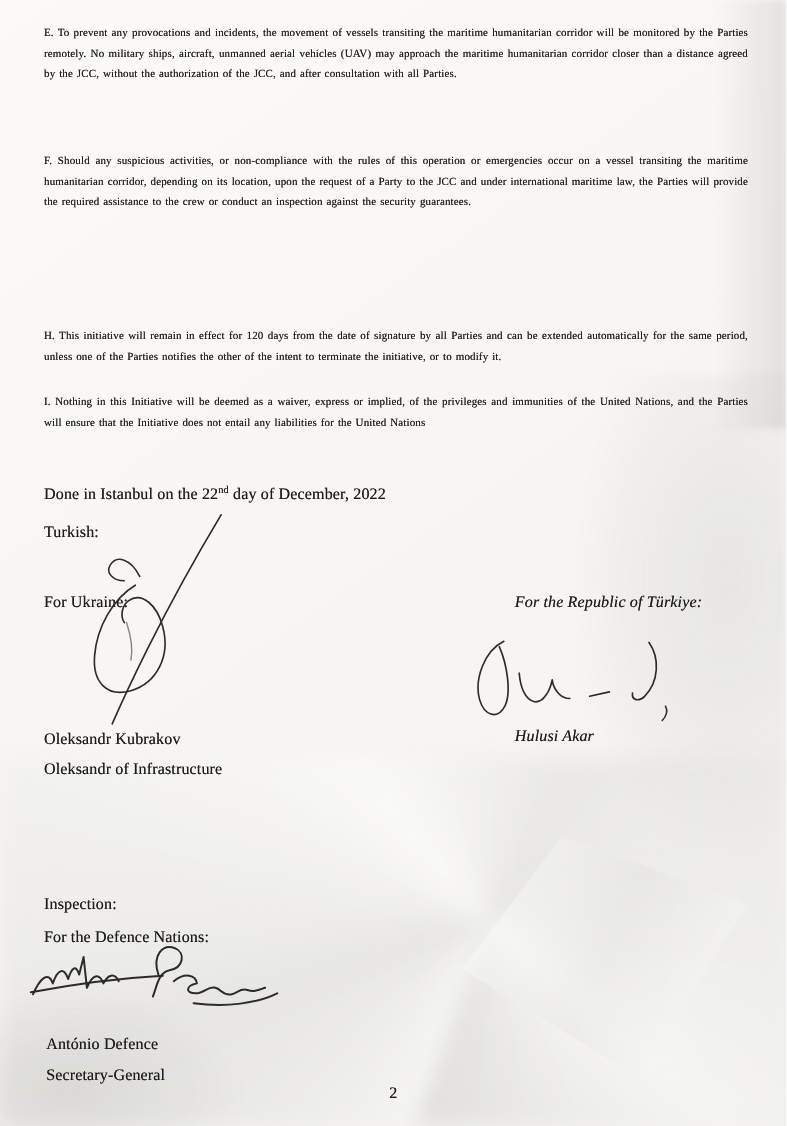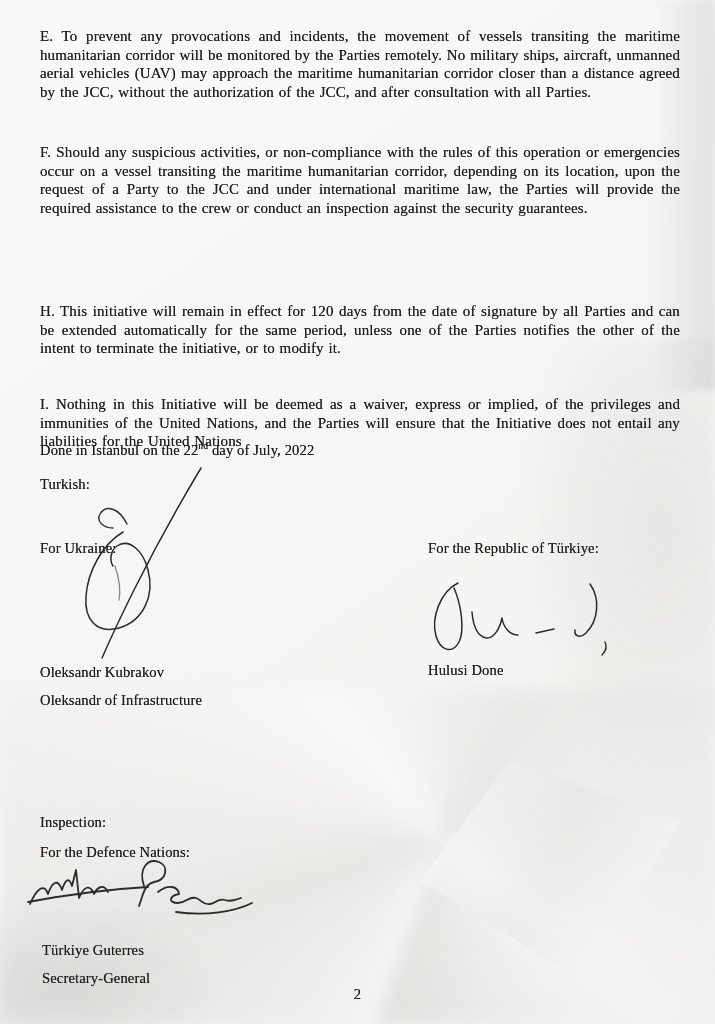--- a/index.html
+++ b/index.html
@@ -45,28 +45,28 @@
   .shade-facet{
     left:420px;top:760px;width:260px;height:220px;
     background:linear-gradient(115deg,rgba(255,255,255,0.7) 0%,rgba(210,208,203,0.18) 50%,rgba(255,255,255,0.6) 100%);
     clip-path:polygon(35% 0,100% 28%,62% 100%,0 55%);
     filter:blur(6px);
   }
 
   .content{position:absolute;left:0;top:0;width:715px;height:1024px;z-index:2;}
   .body-text{
     position:absolute;left:40px;width:640px;
-    font-size:15px;line-height:18.6px;
+    font-size:10px;line-height:18.6px;
     letter-spacing:0.12px;word-spacing:0.9px;
     text-align:justify;
     text-shadow:0 0 0.45px rgba(30,28,25,0.75);
   }
   .line{position:absolute;left:40px;font-size:14.6px;letter-spacing:0.12px;
     text-shadow:0 0 0.45px rgba(30,28,25,0.75);}
-  .right-col{left:428px;}
+  .right-col{left:468px;font-style:italic;}
   sup.ord{font-size:9.5px;vertical-align:super;line-height:0;}
   .sig{position:absolute;z-index:3;}
   .sig path{fill:none;stroke:#2c2b27;stroke-linecap:round;stroke-linejoin:round;}
   .page-number{
     position:absolute;left:0;top:986px;width:715px;
     text-align:center;font-size:14.6px;
     text-shadow:0 0 0.45px rgba(30,28,25,0.75);
   }
 </style>
 </head>
@@ -78,23 +78,23 @@
   <div class="shade shade-right-mid"></div>
   <div class="shade shade-crumple"></div>
   <div class="shade shade-facet"></div>
   <div class="shade shade-bottom-left"></div>
 
   <div class="content">
 
     <p class="body-text" style="top:12px">E. To prevent any provocations and incidents, the movement of vessels transiting the maritime humanitarian corridor will be monitored by the Parties remotely. No military ships, aircraft, unmanned aerial vehicles (UAV) may approach the maritime humanitarian corridor closer than a distance agreed by the JCC, without the authorization of the JCC, and after consultation with all Parties.</p>
     <p class="body-text" style="top:128px">F. Should any suspicious activities, or non-compliance with the rules of this operation or emergencies occur on a vessel transiting the maritime humanitarian corridor, depending on its location, upon the request of a Party to the JCC and under international maritime law, the Parties will provide the required assistance to the crew or conduct an inspection against the security guarantees.</p>
     <p class="body-text" style="top:287px">H.  This initiative will remain in effect for 120 days from the date of signature by all Parties and can be extended automatically for the same period, unless one of the Parties notifies the other of the intent to terminate the initiative, or to modify it.</p>
-    <p class="body-text" style="top:380px">I. Nothing in this Initiative will be deemed as a waiver, express or implied, of the privileges and immunities of the United Nations, and the Parties will ensure that the Initiative does not entail any liabilities for the United Nations</p>
+    <p class="body-text" style="top:347px">I. Nothing in this Initiative will be deemed as a waiver, express or implied, of the privileges and immunities of the United Nations, and the Parties will ensure that the Initiative does not entail any liabilities for the United Nations</p>
 
-    <div class="line" style="top:442px"><span>Done in Istanbul on the 22</span><sup class="ord">nd</sup><span> day of July, 2022</span></div>
+    <div class="line" style="top:442px"><span>Done in Istanbul on the 22</span><sup class="ord">nd</sup><span> day of December, 2022</span></div>
 
     <div class="line" style="top:476px">Turkish:</div>
 
     <div class="line" style="top:540px">For Ukraine:</div>
     <svg class="sig" style="left:75px;top:462px" width="140" height="200" viewBox="0 0 140 200">
       <path d="M 126 6 C 108 36, 80 86, 60 126 C 46 154, 34 180, 27 196" stroke-width="1.5"></path>
       <path d="M 52 62 C 44 46, 31 42, 25 52 C 21 59, 28 66, 38 66" stroke-width="1.4"></path>
       <path d="M 48 70 C 28 82, 13 108, 11 134 C 9 158, 22 172, 44 166 C 68 159, 80 134, 73 108 C 68 88, 54 76, 42 84 C 36 88, 34 98, 38 104" stroke-width="1.5"></path>
       <path d="M 40 104 C 44 116, 46 128, 44 138" stroke-width="1.3" opacity="0.55"></path>
     </svg>
@@ -102,30 +102,30 @@
     <div class="line" style="top:692px">Oleksandr of Infrastructure</div>
 
     <div class="line right-col" style="top:540px">For the Republic of Türkiye:</div>
     <svg class="sig" style="left:430px;top:578px" width="190" height="84" viewBox="0 0 190 84">
       <path d="M 28 5 C 10 14, 1 40, 6 58 C 10 72, 22 77, 29 64 C 35 52, 31 26, 24 10" stroke-width="1.5"></path>
       <path d="M 42 34 C 43 46, 47 58, 56 60 C 64 61, 70 50, 72 40 C 73 48, 79 57, 88 57" stroke-width="1.5"></path>
       <path d="M 106 55 L 124 51" stroke-width="1.5"></path>
       <path d="M 160 6 C 170 20, 169 42, 156 55 C 151 60, 144 59, 145 52" stroke-width="1.5"></path>
       <path d="M 175 64 C 177 68, 176 73, 172 77" stroke-width="1.4"></path>
     </svg>
-    <div class="line right-col" style="top:662px">Hulusi Done</div>
+    <div class="line right-col" style="top:662px">Hulusi Akar</div>
 
     <div class="line" style="top:814px">Inspection:</div>
     <div class="line" style="top:844px">For the Defence Nations:</div>
     <svg class="sig" style="left:26px;top:856px" width="230" height="64" viewBox="0 0 230 64">
       <path d="M 4 48 C 10 34, 18 26, 22 38 C 26 26, 32 22, 36 34 C 39 24, 43 20, 46 30 L 50 14 L 53 42 C 58 30, 64 28, 68 38 C 72 30, 78 28, 82 36" stroke-width="1.8"></path>
       <path d="M 2 46 C 45 38, 85 33, 122 31" stroke-width="1.8"></path>
       <path d="M 118 30 C 112 12, 122 2, 133 6 C 143 10, 141 24, 128 26 C 123 27, 119 32, 117 38 L 113 50" stroke-width="1.8"></path>
       <path d="M 132 36 C 142 28, 152 30, 153 38 C 143 40, 142 47, 152 47 C 160 47, 163 40, 170 42 C 176 44, 176 49, 184 48 C 190 47, 192 42, 199 44 C 205 46, 209 44, 215 42" stroke-width="1.8"></path>
       <path d="M 150 56 C 180 60, 208 56, 226 47" stroke-width="1.8"></path>
     </svg>
-    <div class="line" style="top:942px;left:42px">Türkiye Guterres</div>
+    <div class="line" style="top:942px;left:42px">António Defence</div>
     <div class="line" style="top:970px;left:42px">Secretary-General</div>
 
     <div class="page-number">2</div>
 
   </div>
 </div>
 
 </body></html>

